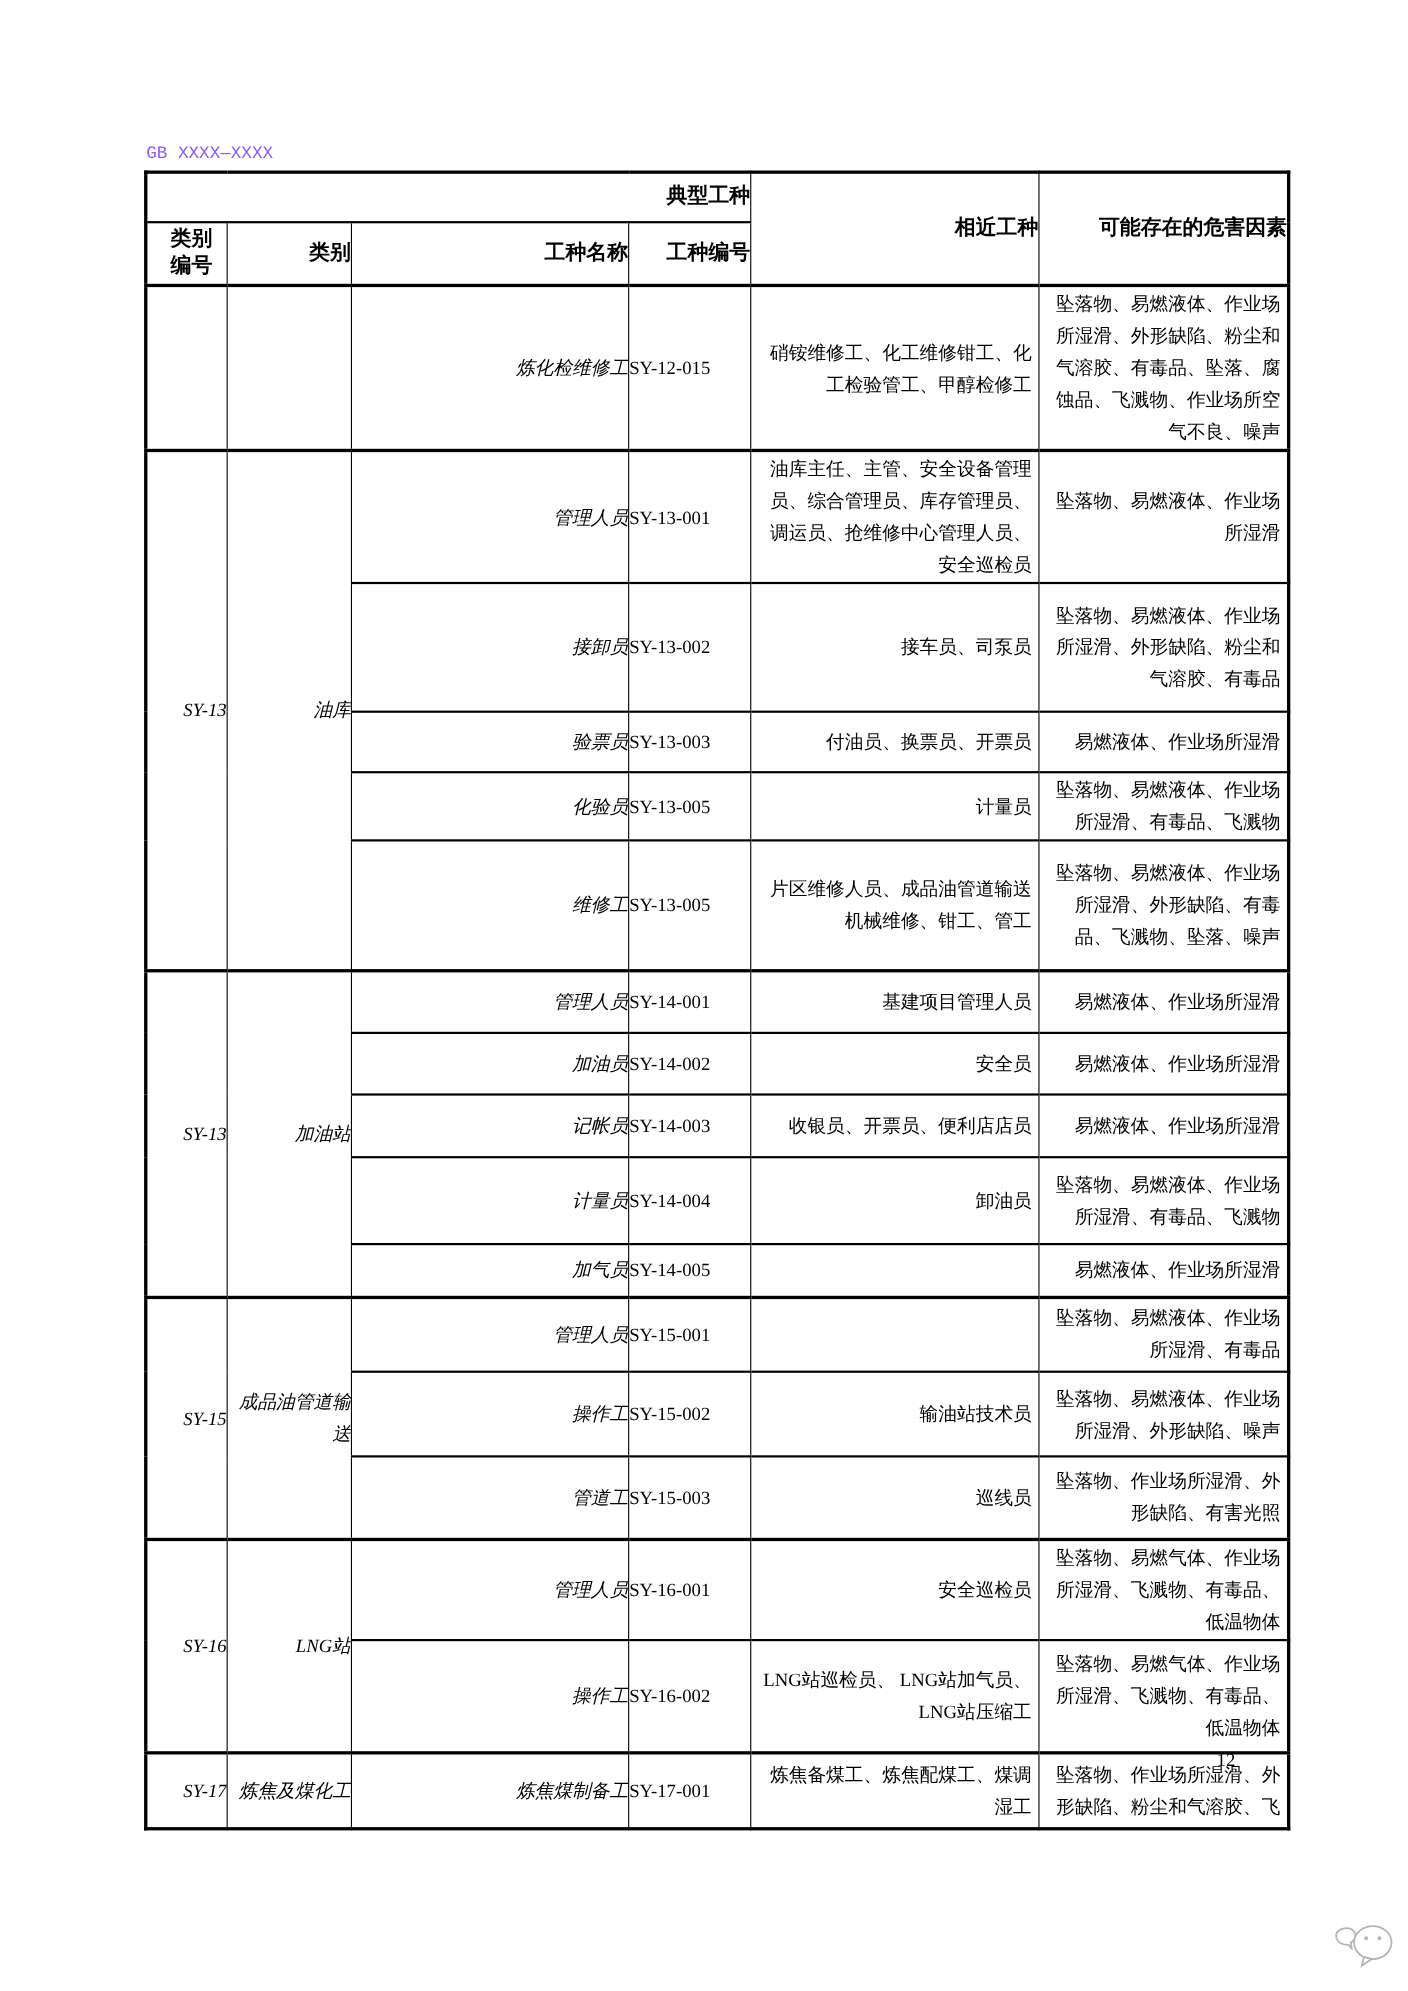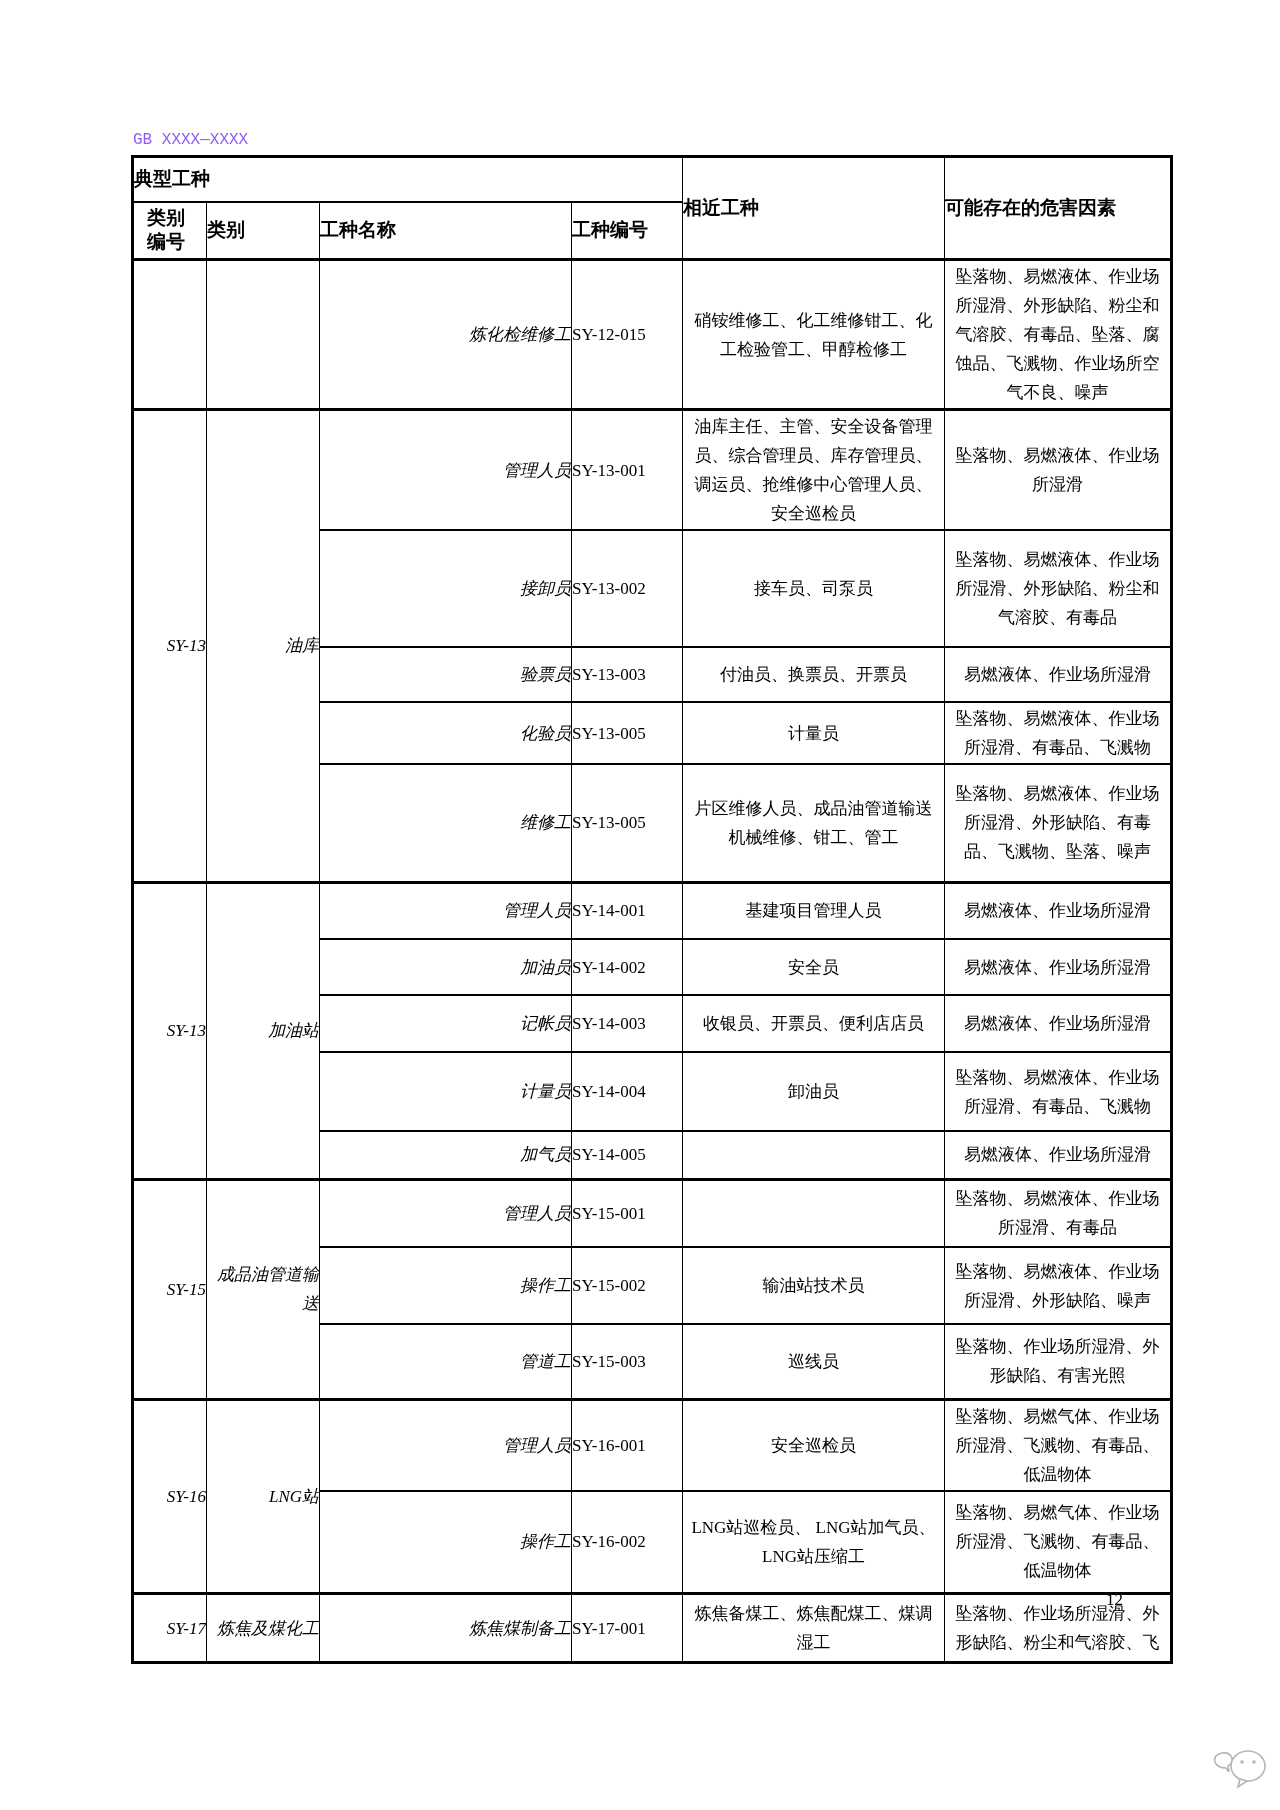--- a/index.html
+++ b/index.html
@@ -30,31 +30,31 @@
     font-size:17px;
     line-height:29px;
     padding:0;
     overflow:hidden;
     word-break:break-all;
   }
   thead th{
     font-family:"Liberation Sans",sans-serif;
     font-weight:bold;
     font-size:19px;
-    text-align:left;
+    text-align:right;
     line-height:24px;
   }
   thead tr.h1{height:45px;}
   thead tr.h2{height:58px;}
   thead th[rowspan]{border-bottom-width:3px;}
   thead tr.h2 th{border-bottom-width:3px;}
   th.h-catno{padding:0 13px;}
   td.cat{text-align:right;font-style:italic;}
   td.code{font-family:"Liberation Serif",serif;}
-  td.txt{text-align:center;padding:1px 6px;margin-top:48px;}
+  td.txt{text-align:right;padding:1px 6px;margin-top:48px;}
   tr.section-start td{border-top-width:3px;}
   .page-num{
     position:absolute;left:1106px;top:1590px;
     font-size:17px;font-family:"Liberation Serif",serif;
   }
   .watermark{
     position:absolute;top:1740px;right:6px;
     display:flex;align-items:center;gap:8px;
     font-family:"Liberation Sans",sans-serif;
     font-size:33px;font-weight:bold;

